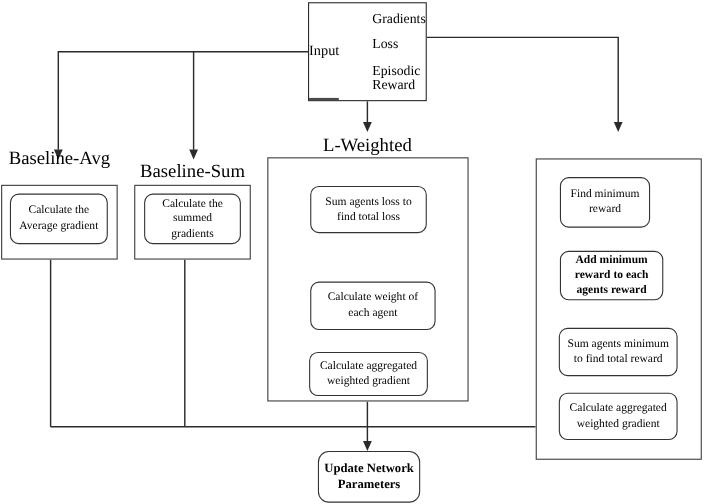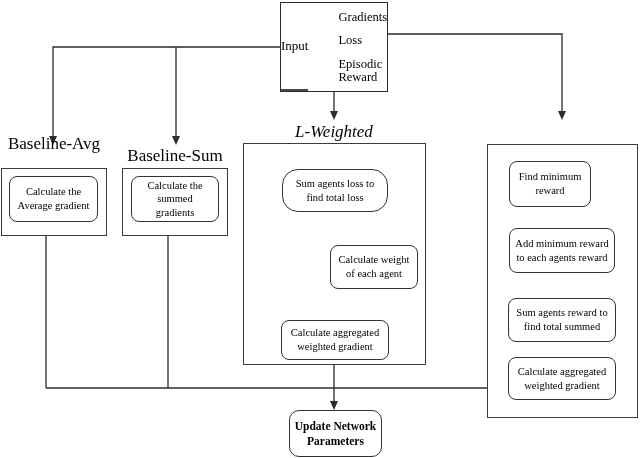--- a/index.html
+++ b/index.html
@@ -120,35 +120,35 @@
     <div class="input-title">Input</div>
     <div class="input-rows">
       <div class="input-row">Gradients</div>
       <div class="input-row">Loss</div>
       <div class="input-row">Episodic Reward</div>
     </div>
   </div>
 
   <div class="branch-title" style="left:54px; top:135px;">Baseline-Avg</div>
   <div class="branch-title" style="left:175px; top:147px;">Baseline-Sum</div>
-  <div class="branch-title" style="left:334px; top:123px;font-style:italic;">L-Weighted</div>
+  <div class="branch-title" style="left:334px; top:123px;">L-Weighted</div>
   <div class="branch-title" style="left:562px; top:123px;margin-top:40px;">R-Weighted</div>
 
   <div class="group-box" style="left:1px; top:168px; width:106px; height:68px;"></div>
   <div class="step-box" style="left:9px; top:176px; width:89px; height:46px;">Calculate the Average gradient</div>
 
   <div class="group-box" style="left:122px; top:168px; width:106px; height:68px;"></div>
   <div class="step-box" style="left:131px; top:176px; width:88px; height:46px;">Calculate the summed gradients</div>
 
   <div class="group-box" style="left:243px; top:143px; width:183px; height:222px;"></div>
-  <div class="step-box" style="left:282px; top:169px; width:106px; height:43px;border-radius:16px;">Sum agents loss to find total loss</div>
-  <div class="step-box" style="left:282px; top:245px; width:88px; height:44px;margin-left:48px;">Calculate weight of each agent</div>
+  <div class="step-box" style="left:282px; top:169px; width:106px; height:43px;">Sum agents loss to find total loss</div>
+  <div class="step-box" style="left:282px; top:256px; width:114px; height:44px;">Calculate weight of each agent</div>
   <div class="step-box" style="left:281px; top:320px; width:108px; height:40px;">Calculate aggregated weighted gradient</div>
 
   <div class="group-box" style="left:487px; top:144px; width:151px; height:274px;"></div>
   <div class="step-box" style="left:509px; top:161px; width:82px; height:46px;">Find minimum reward</div>
-  <div class="step-box" style="left:509px; top:228px; width:106px; height:45px;">Add minimum reward to each agents reward</div>
-  <div class="step-box" style="left:508px; top:298px; width:108px; height:44px;">Sum agents reward to find total summed</div>
+  <div class="step-box" style="left:509px; top:228px; width:94px; height:45px;font-weight:bold;">Add minimum reward to each agents reward</div>
+  <div class="step-box" style="left:508px; top:298px; width:108px; height:44px;">Sum agents minimum to find total reward</div>
   <div class="step-box" style="left:508px; top:357px; width:108px; height:43px;">Calculate aggregated weighted gradient</div>
 
   <div class="update-box">Update Network Parameters</div>
 
 </div>
 
 </body></html>

